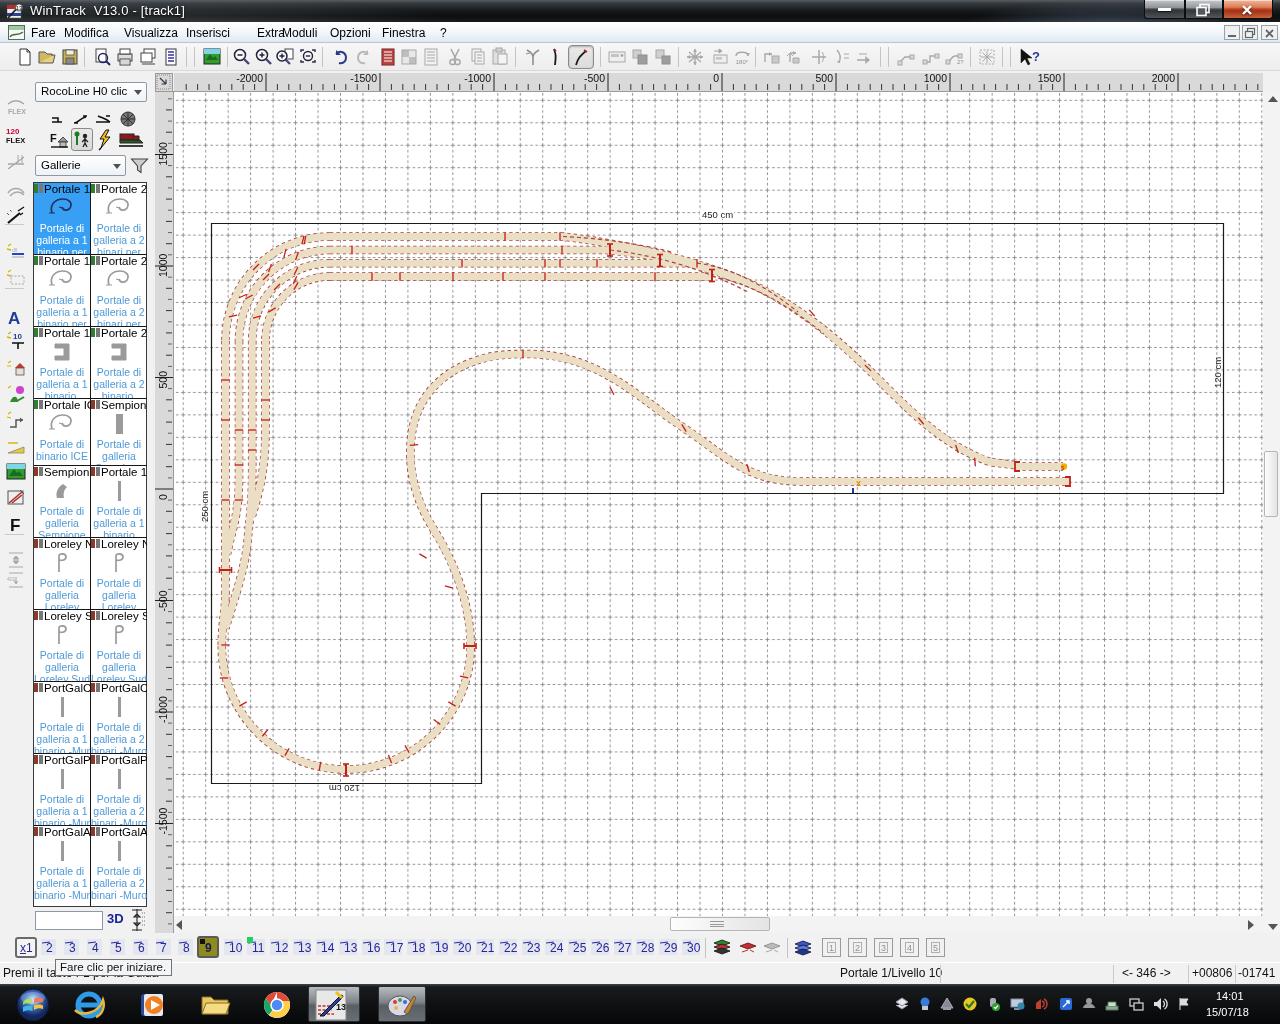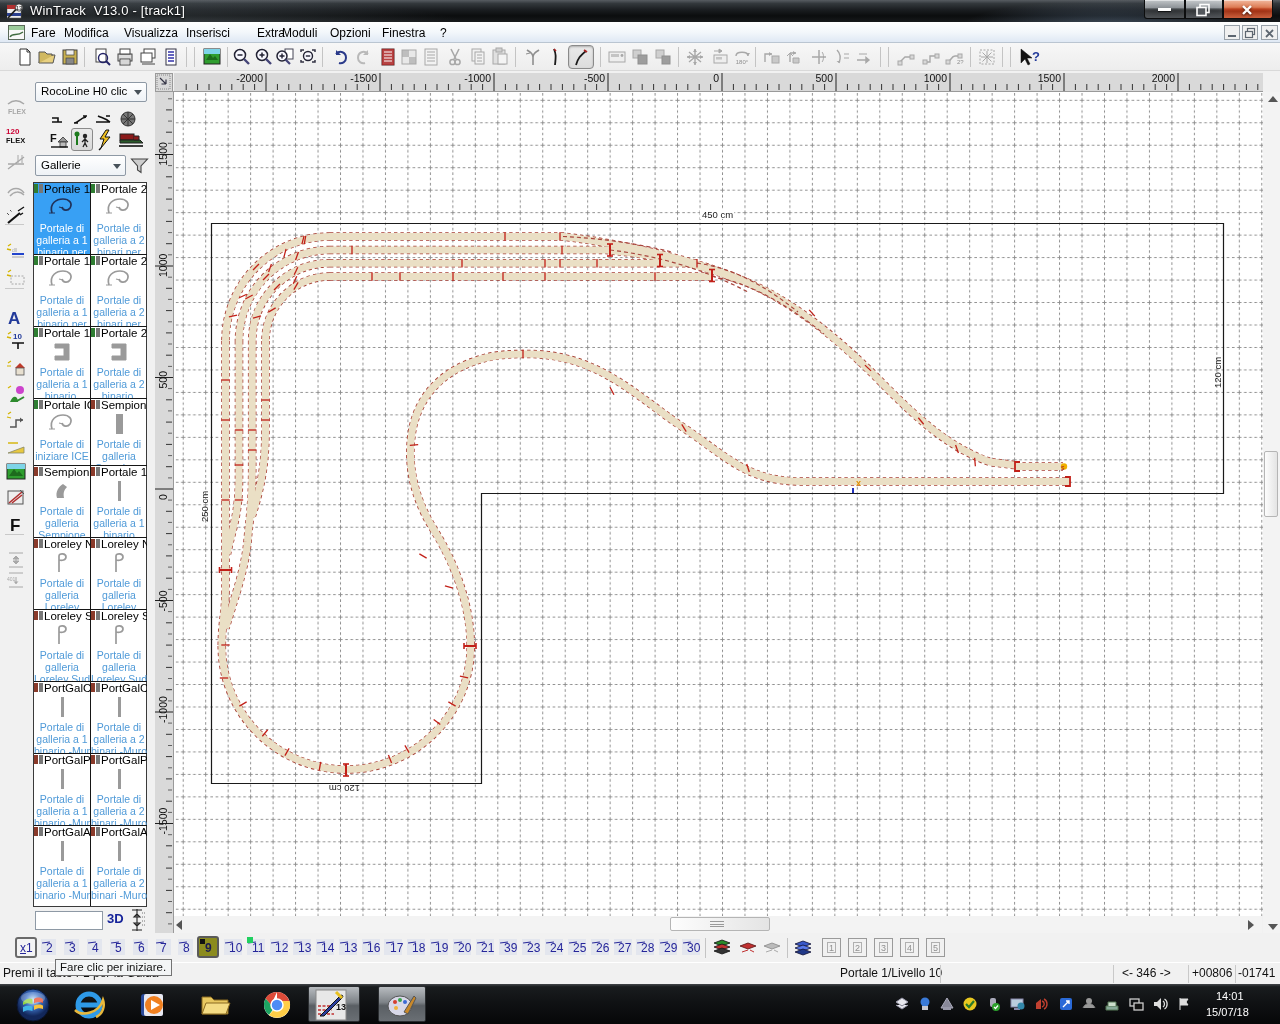--- a/index.html
+++ b/index.html
@@ -484,21 +484,21 @@
       </div>
 </div>
 <div class="abs" style="left:34px; top:399px; width:56px; height:66px;  overflow:hidden;">
 <div style="font-size:11.5px; color:#000; white-space:nowrap; padding-left:0px;"><span style="display:inline-block;width:4px;height:9px;background:#2e7d32;margin-right:1px;"></span><span style="display:inline-block;width:4px;height:9px;background:#777;margin-right:1px;"></span>Portale IC</div>
 <div style="text-align:center; height:26px;"><svg width="30" height="26" viewBox="0 0 30 26">
           <path d="M5 18 C2 8 10 4 16 4 C22 4 26 8 23 13 C21 16 16 16 15 12" fill="none" stroke="#9a9a9a" stroke-width="1.7"></path>
           <path d="M2 18 l6 0 M12 12 l4 1" stroke="#9a9a9a" stroke-width="1.1"></path>
         </svg></div>
 <div style="font-size:10.5px; line-height:12px; color:#4f9ad8; text-align:center; margin-top:1px; white-space:nowrap;">
         <div>Portale di</div>
-        <div>iniziare ICE</div>
+        <div>binario ICE</div>
       </div>
 </div>
 <div class="abs" style="left:91px; top:399px; width:56px; height:66px;  overflow:hidden;">
 <div style="font-size:11.5px; color:#000; white-space:nowrap; padding-left:0px;"><span style="display:inline-block;width:4px;height:9px;background:#8a3a2a;margin-right:1px;"></span><span style="display:inline-block;width:4px;height:9px;background:#777;margin-right:1px;"></span>Sempione</div>
 <div style="text-align:center; height:26px;"><svg width="30" height="26" viewBox="0 0 30 26">
           <rect x="12" y="3" width="7" height="20" fill="#9a9a9a"></rect>
         </svg></div>
 <div style="font-size:10.5px; line-height:12px; color:#4f9ad8; text-align:center; margin-top:1px; white-space:nowrap;">
         <div>Portale di</div>
         <div>galleria</div>
@@ -1204,21 +1204,21 @@
 <div class="abs" style="left:430px; top:939px; width:18px; height:16px; background:#e3e6ee;"></div>
 <div class="lvl" style="left:435px; top:941px;">19</div>
 <div class="abs" style="left:431px; top:942px; width:8px; height:1px; background:#2a2a9a; transform:rotate(-8deg);"></div>
 <div class="abs" style="left:453px; top:939px; width:18px; height:16px; background:#e3e6ee;"></div>
 <div class="lvl" style="left:458px; top:941px;">20</div>
 <div class="abs" style="left:454px; top:942px; width:8px; height:1px; background:#2a2a9a; transform:rotate(-8deg);"></div>
 <div class="abs" style="left:476px; top:939px; width:18px; height:16px; background:#e3e6ee;"></div>
 <div class="lvl" style="left:481px; top:941px;">21</div>
 <div class="abs" style="left:477px; top:942px; width:8px; height:1px; background:#2a2a9a; transform:rotate(-8deg);"></div>
 <div class="abs" style="left:499px; top:939px; width:18px; height:16px; background:#e3e6ee;"></div>
-<div class="lvl" style="left:504px; top:941px;">39</div>
+<div class="lvl" style="left:504px; top:941px;">22</div>
 <div class="abs" style="left:500px; top:942px; width:8px; height:1px; background:#2a2a9a; transform:rotate(-8deg);"></div>
 <div class="abs" style="left:522px; top:939px; width:18px; height:16px; background:#e3e6ee;"></div>
 <div class="lvl" style="left:527px; top:941px;">23</div>
 <div class="abs" style="left:523px; top:942px; width:8px; height:1px; background:#2a2a9a; transform:rotate(-8deg);"></div>
 <div class="abs" style="left:545px; top:939px; width:18px; height:16px; background:#e3e6ee;"></div>
 <div class="lvl" style="left:550px; top:941px;">24</div>
 <div class="abs" style="left:546px; top:942px; width:8px; height:1px; background:#2a2a9a; transform:rotate(-8deg);"></div>
 <div class="abs" style="left:568px; top:939px; width:18px; height:16px; background:#e3e6ee;"></div>
 <div class="lvl" style="left:573px; top:941px;">25</div>
 <div class="abs" style="left:569px; top:942px; width:8px; height:1px; background:#2a2a9a; transform:rotate(-8deg);"></div>

